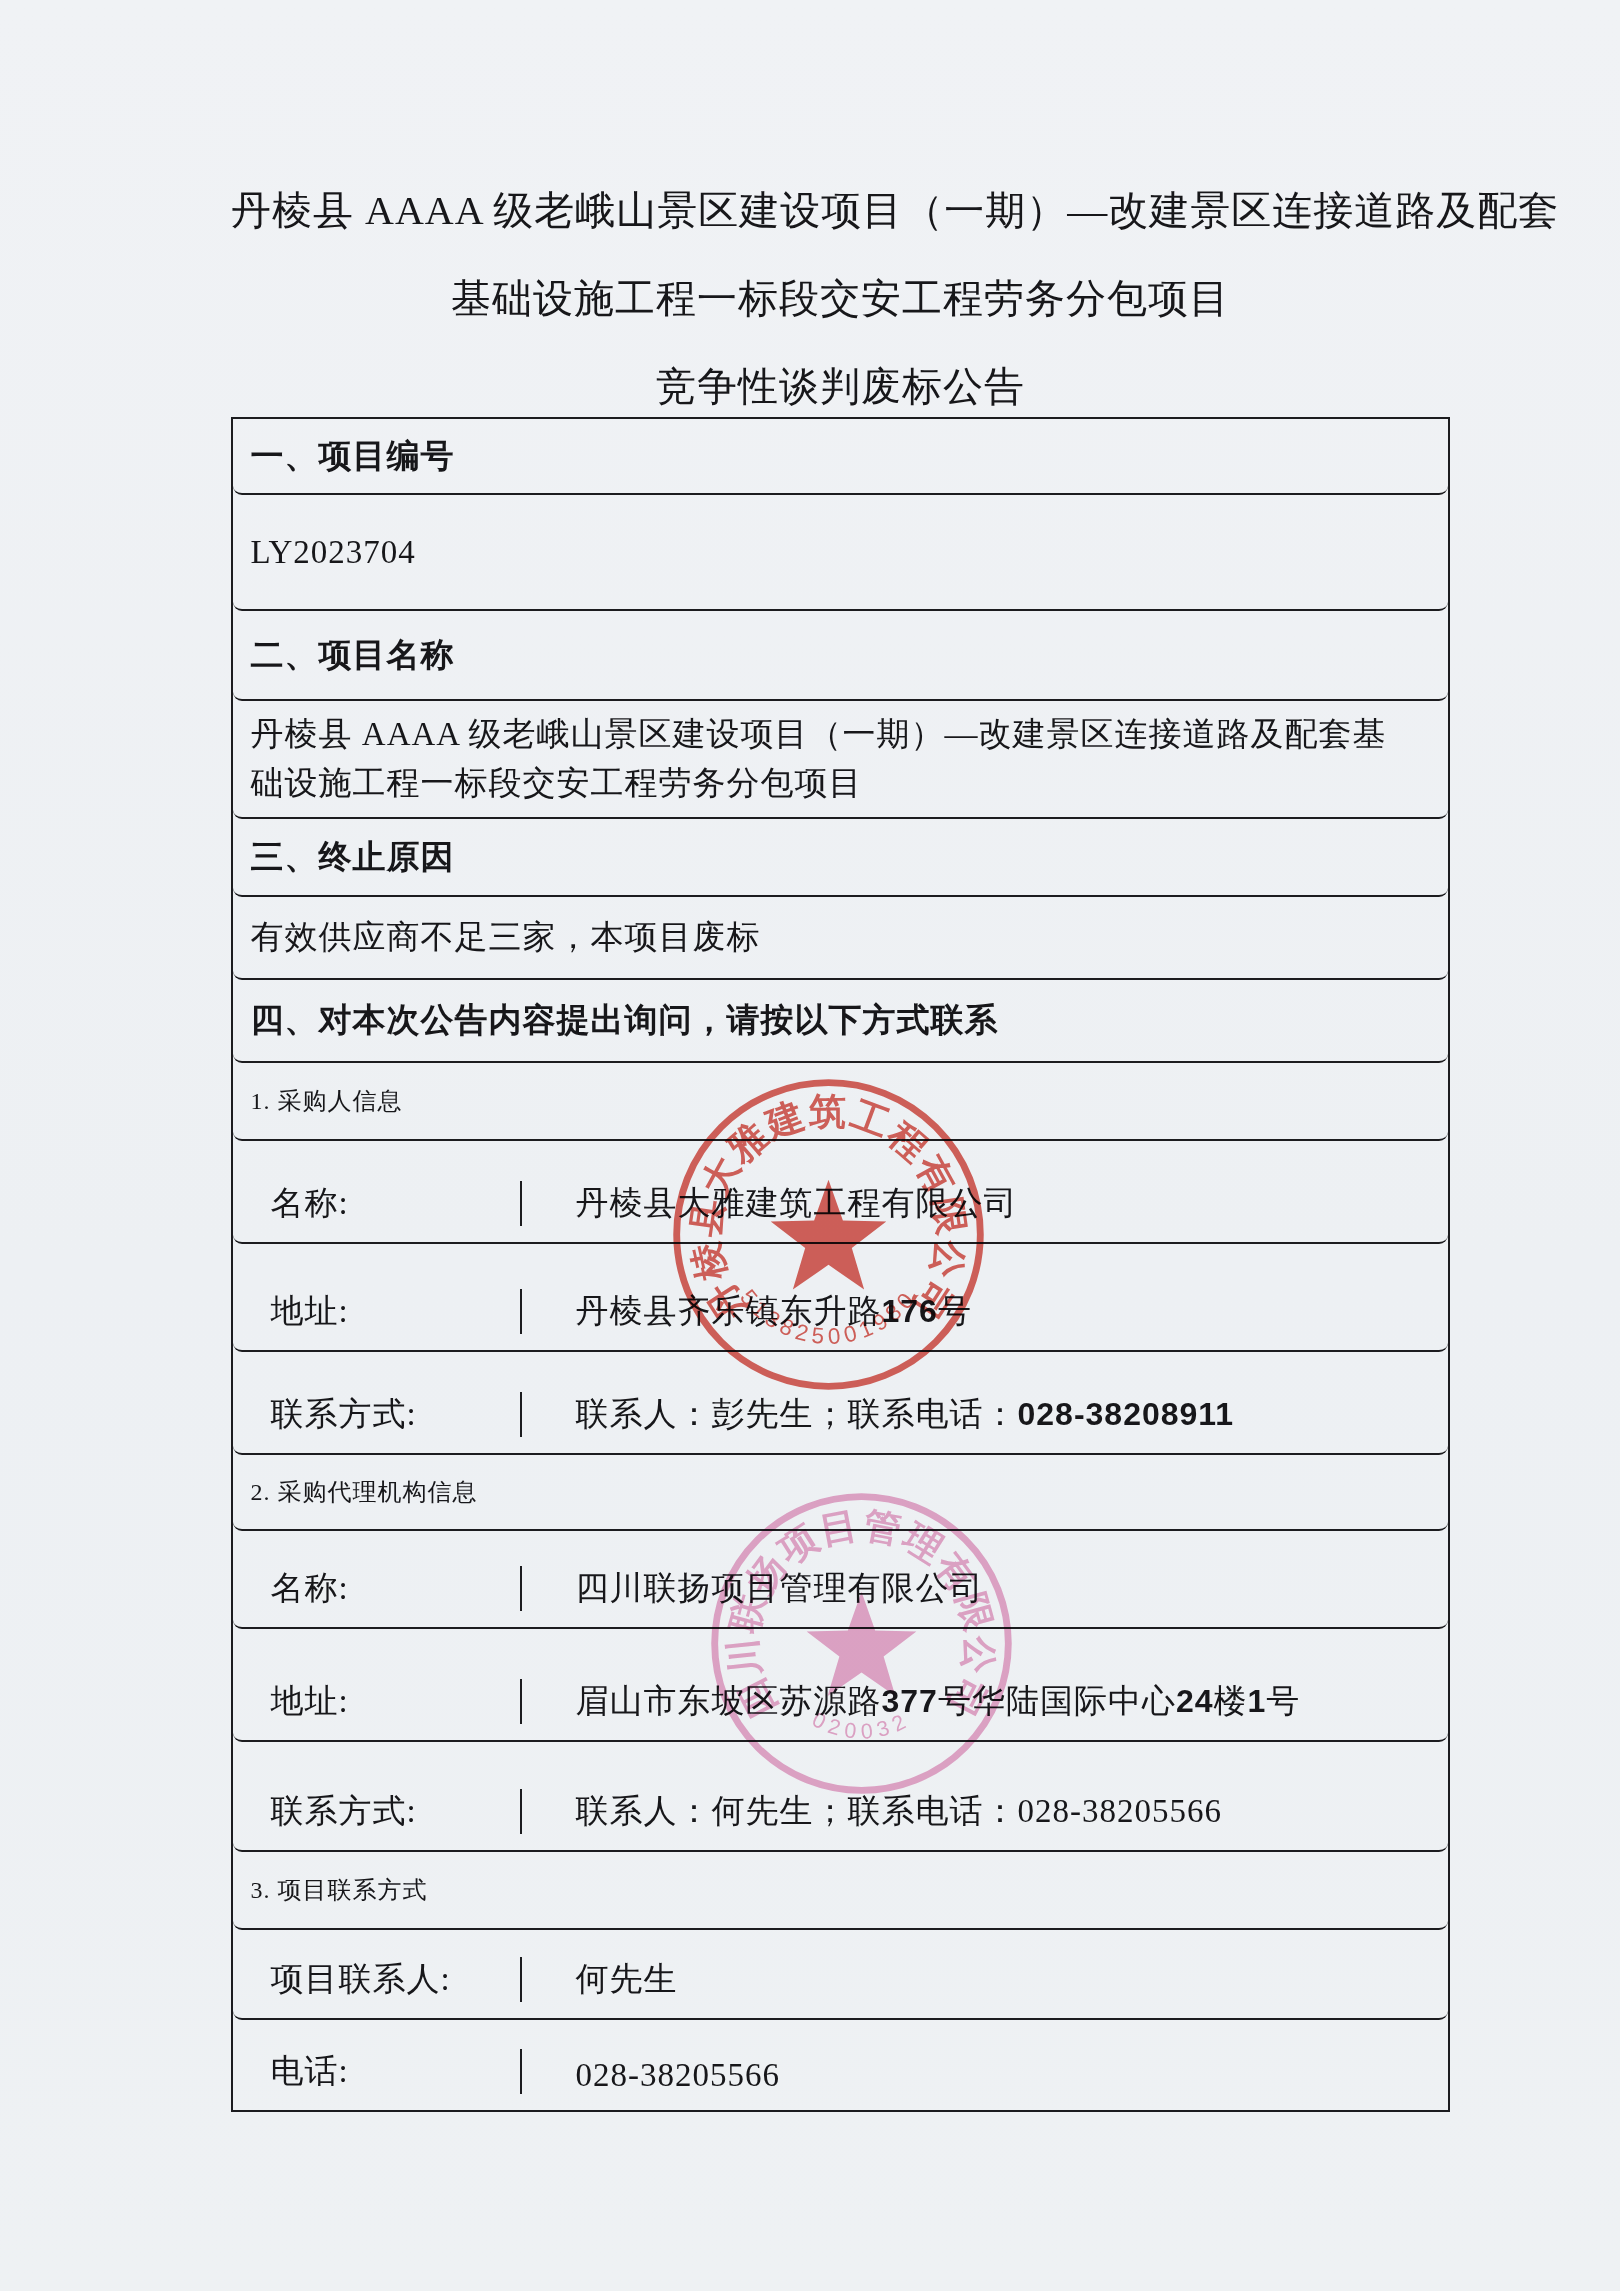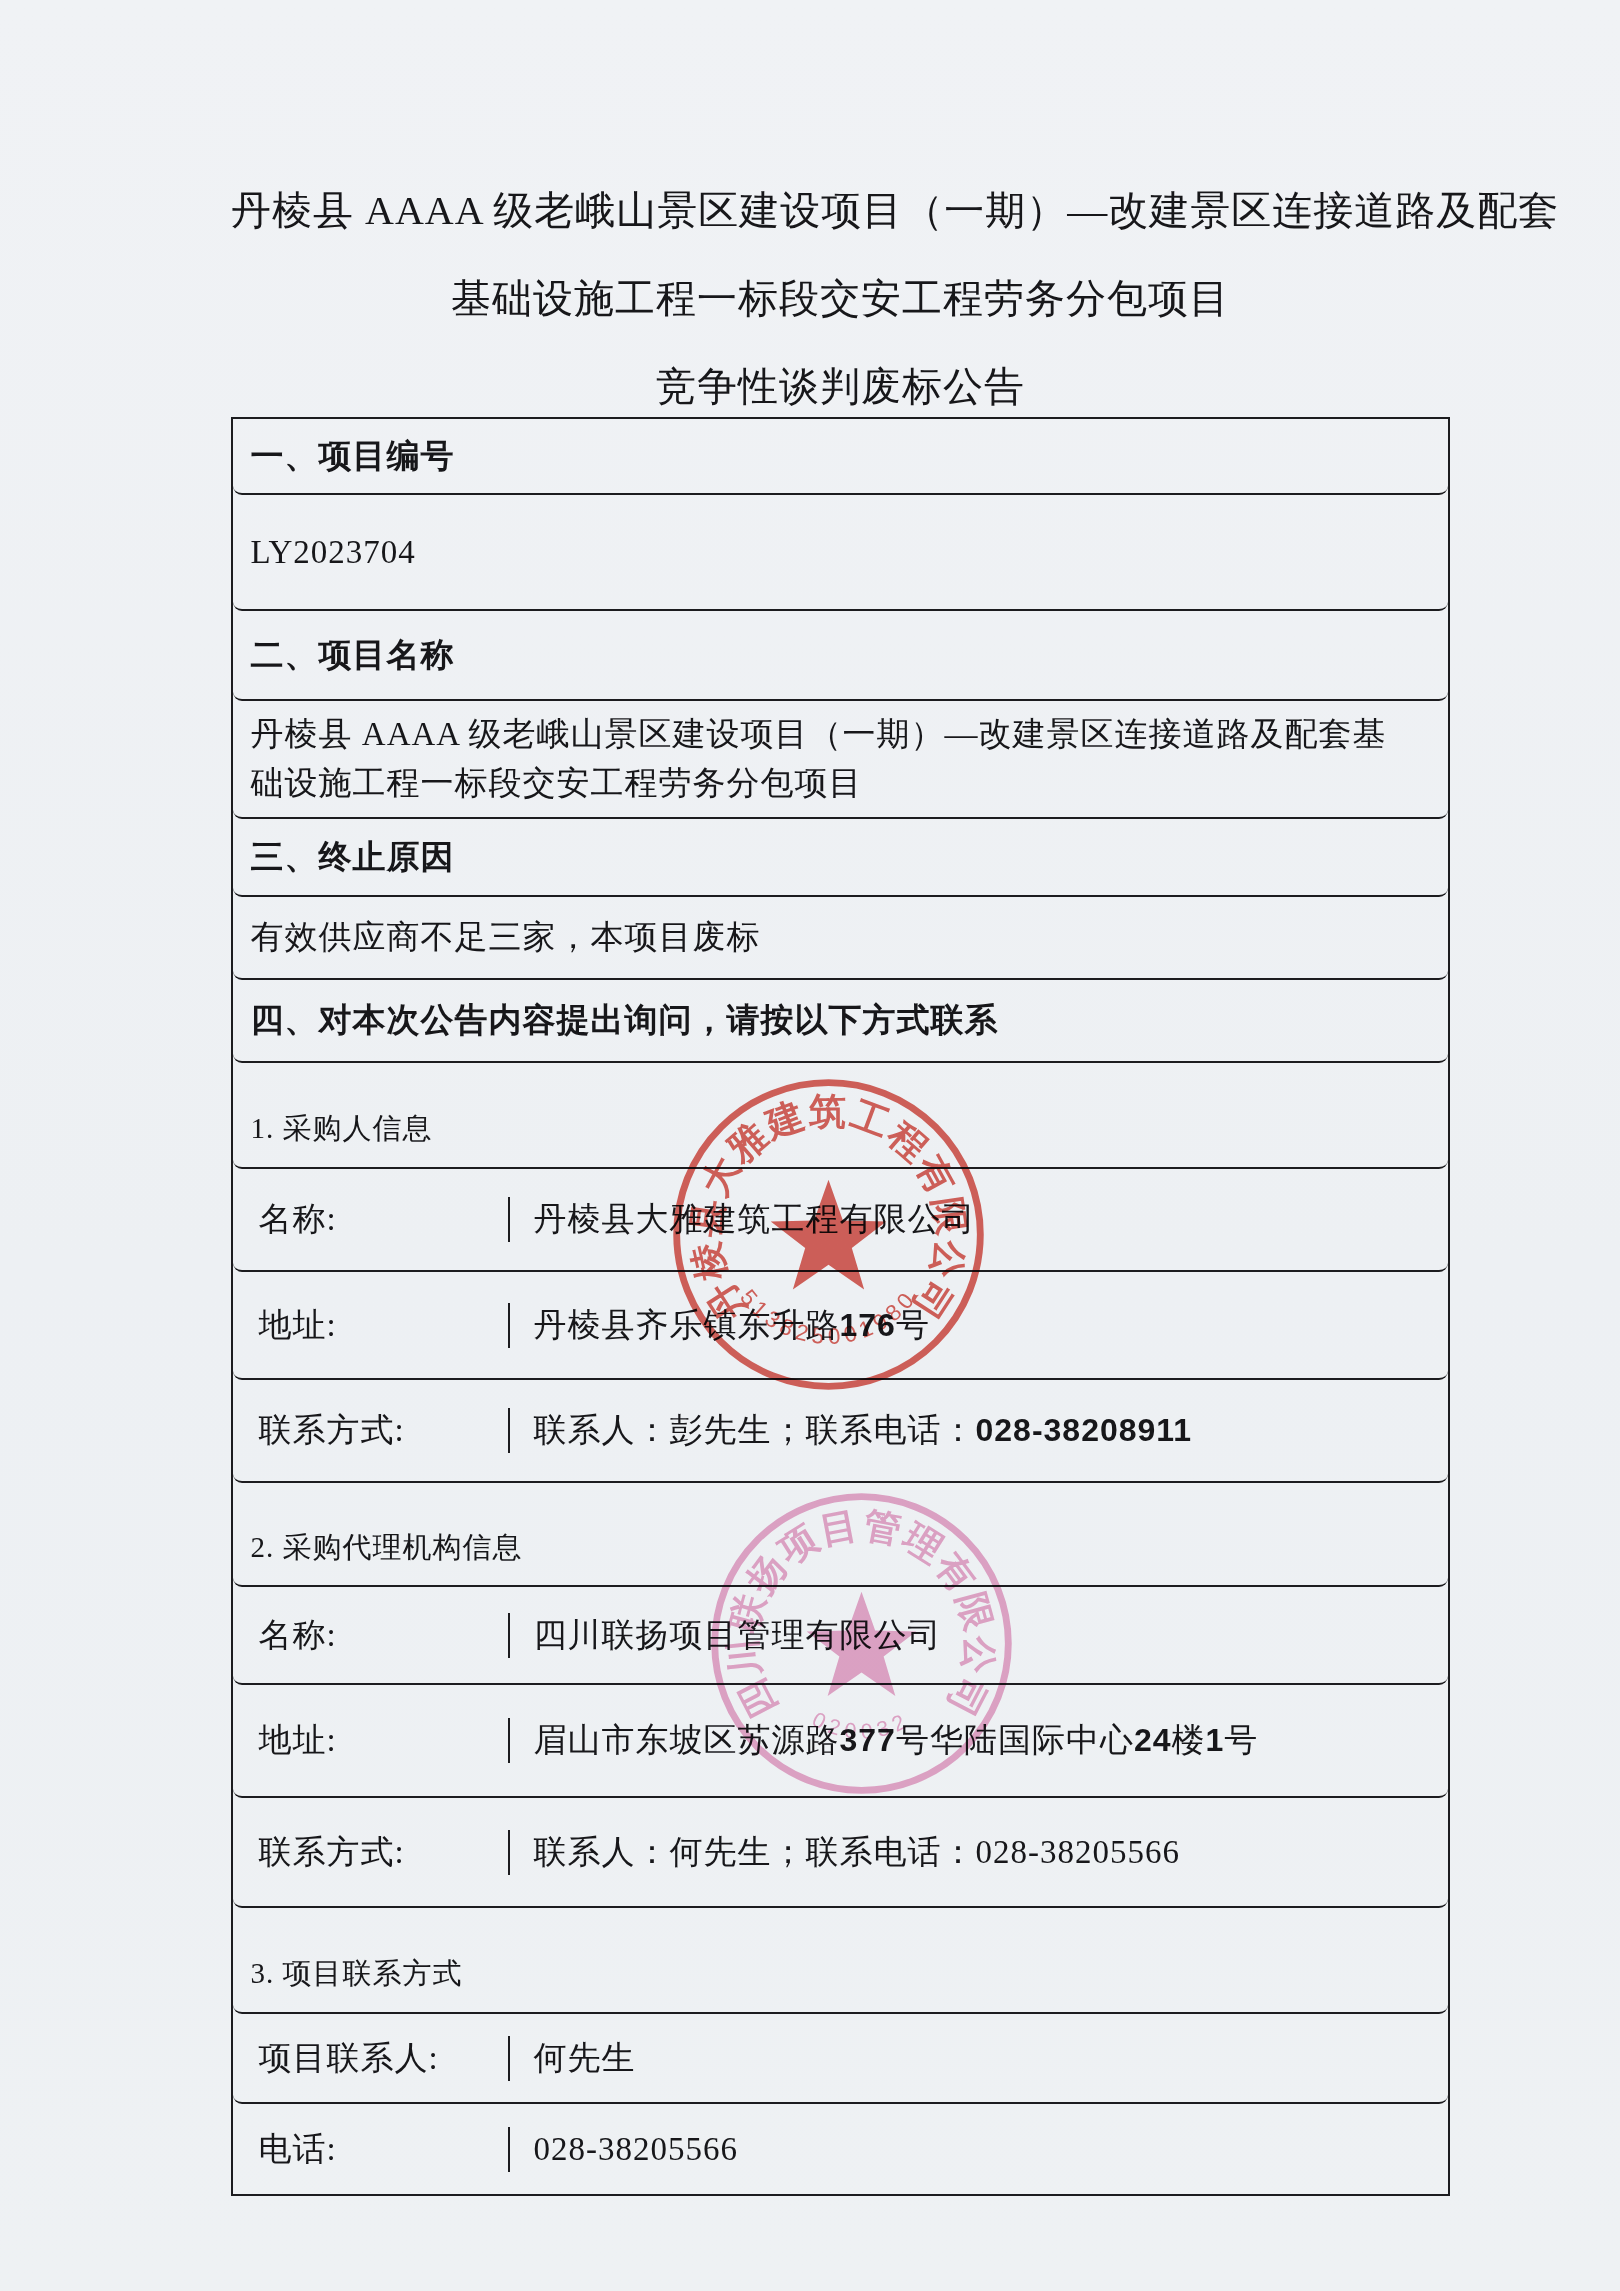--- a/index.html
+++ b/index.html
@@ -20,24 +20,24 @@
   }
   .row{
     box-sizing:border-box;border-bottom:2.9px solid #1c1c1f;
     display:flex;align-items:center;font-size:33px;letter-spacing:1px;border-radius:9px;
   }
   .row:last-child{border-bottom:none;}
   .row.section{
     font-family:"Liberation Sans","DejaVu Sans",sans-serif;
     font-weight:bold;padding-left:17.6px;font-size:33px;
   }
-  .row.sub{padding-left:17.6px;font-size:29px;margin-top:28px;}
+  .row.sub{padding-left:17.6px;font-size:24px;}
   .row.value{padding-left:17.6px;}
   .row.wrapval{padding:13.7px 43px 13.7px 17.6px;line-height:1.5;}
-  .row.pair{padding:4px;align-items:center;}
+  .row.pair{padding:16px;align-items:flex-end;gap:30px;}
   .pair .label{
     flex:0 0 273px;display:flex;align-items:center;padding-left:21.6px;
     border-right:2.9px solid #1c1c1f;box-sizing:border-box;
   }
   .pair .val{flex:1;display:flex;align-items:center;padding-left:23.5px;padding-right:19.6px;}
   .num-bold{
     font-weight:bold;
     font-family:"Liberation Sans","DejaVu Sans",sans-serif;
     font-size:32px;
   }

